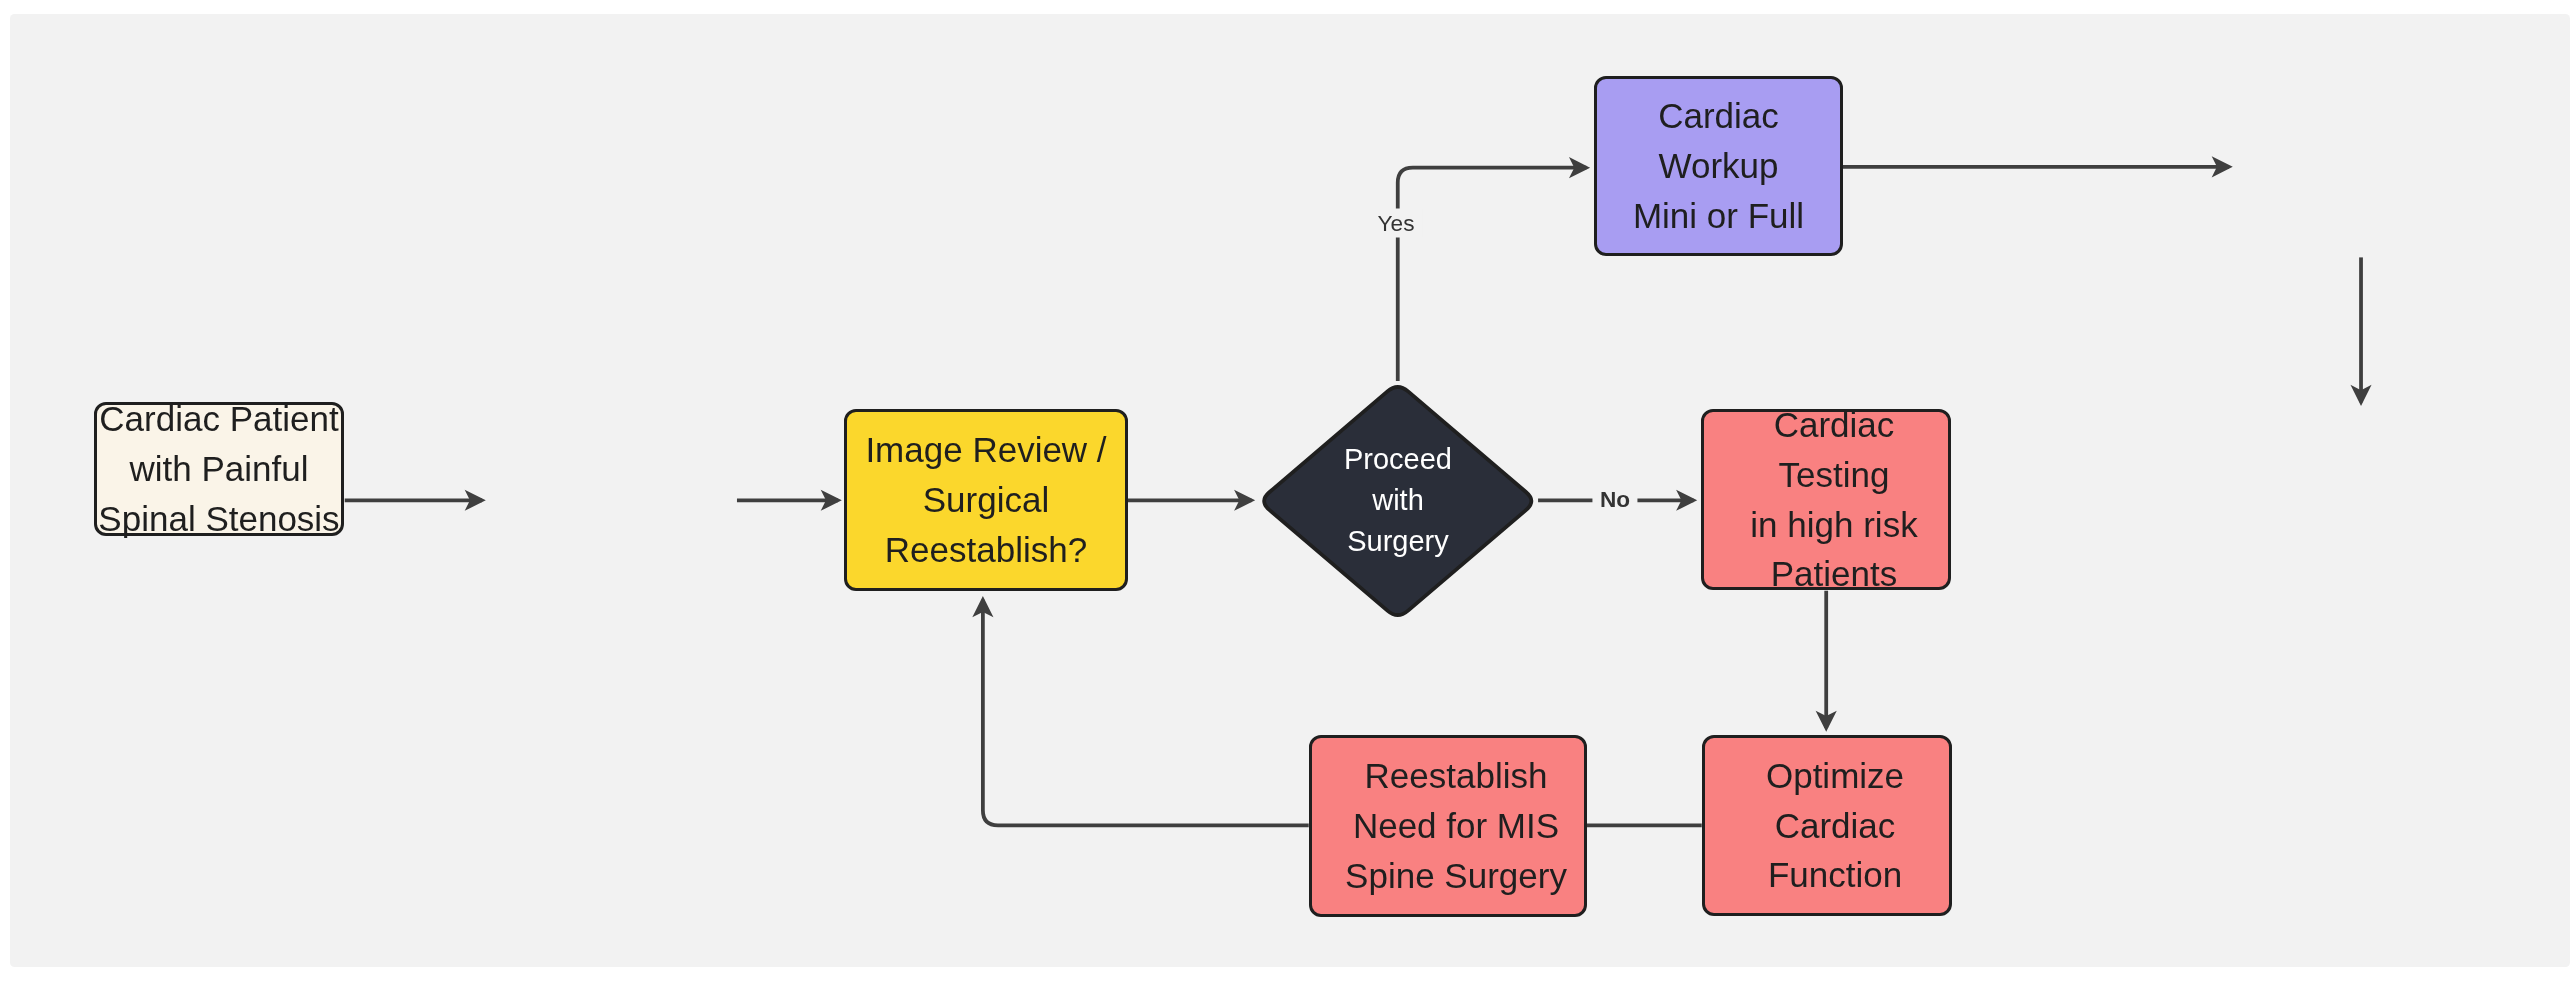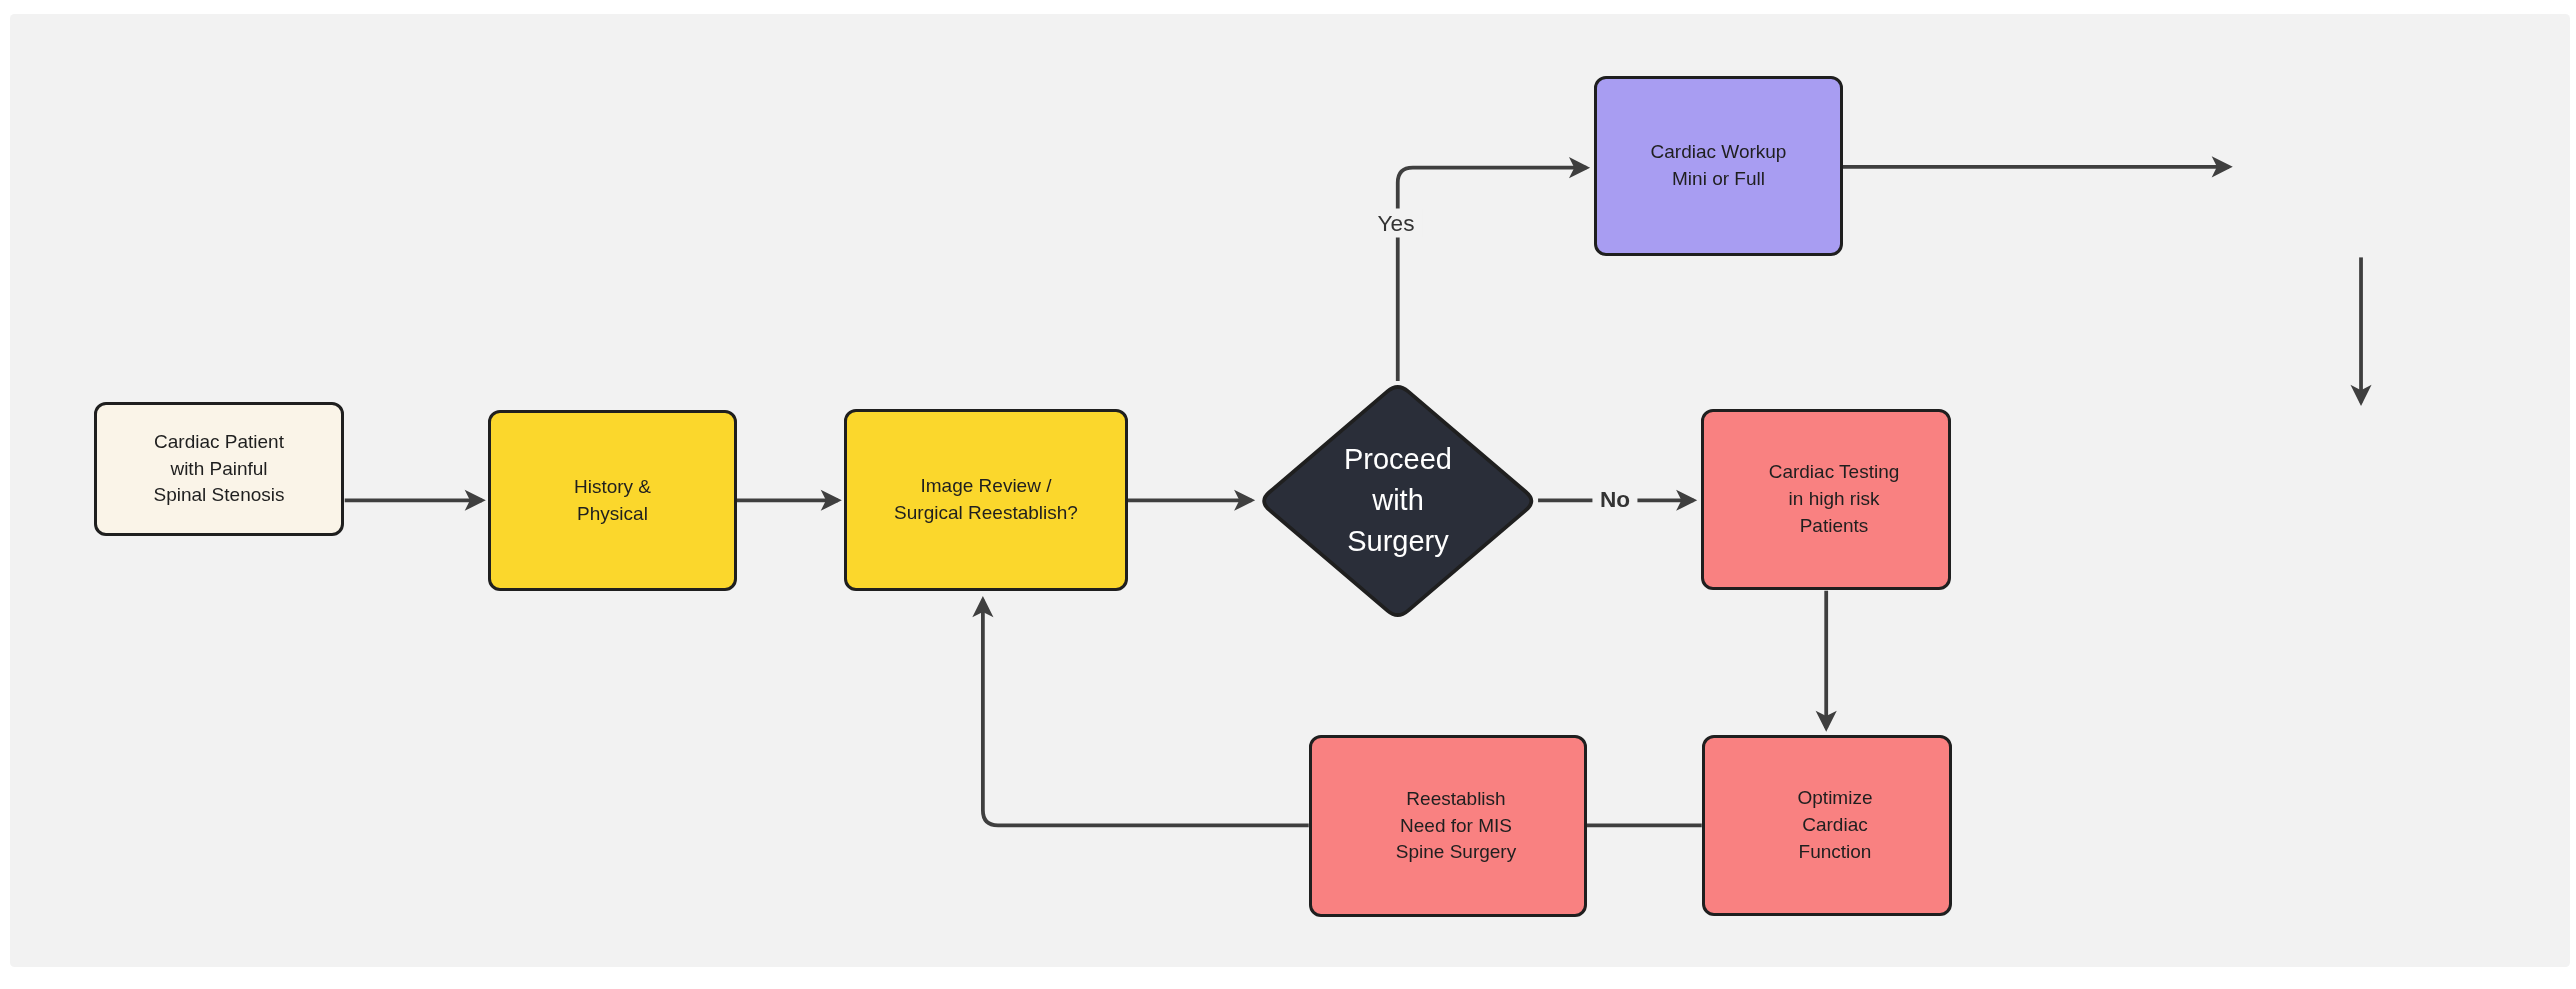--- a/index.html
+++ b/index.html
@@ -25,21 +25,21 @@
     stroke:#3f3f3f;
     stroke-width:5px;
   }
   .node{
     position:absolute;
     box-sizing:border-box;
     border:3.8px solid #1f1f1f;
     border-radius:12px;
     display:flex;align-items:center;justify-content:center;
     text-align:center;
-    font-size:19px;line-height:1.42;
+    font-size:35px;line-height:1.42;
     color:#1f1f1f;
     white-space:pre-line;
   }
   .cream{background:#faf4e8;}
   .yellow{background:#fbd72c;}
   .purple{background:#a89df2;}
   .salmon{background:#f98181;padding-left:16px;}
   .diamond-label{
     position:absolute;
     display:flex;align-items:center;justify-content:center;
@@ -98,22 +98,20 @@
     <path d="M 1866.7 518.7
              L 2023.3 652.3 Q 2037 664 2023.3 675.7
              L 1866.7 809.3 Q 1853 821 1839.3 809.3
              L 1682.7 675.7 Q 1669 664 1682.7 652.3
              L 1839.3 518.7 Q 1853 507 1866.7 518.7 Z" fill="#2a2e39" stroke="#1f1f1f" stroke-width="5" stroke-linejoin="round"></path>
   </svg>
 
   <div class="node cream n0">Cardiac Patient
 with Painful
 Spinal Stenosis</div>
-  <div class="node yellow n1">History &amp;
-Physical</div>
   <div class="node yellow n2">Image Review /
 Surgical Reestablish?</div>
   <div class="diamond-label n3">Proceed
 with
 Surgery</div>
   <div class="node purple n4">Cardiac Workup
 Mini or Full</div>
   <div class="node salmon n7">Cardiac Testing
 in high risk
 Patients</div>

